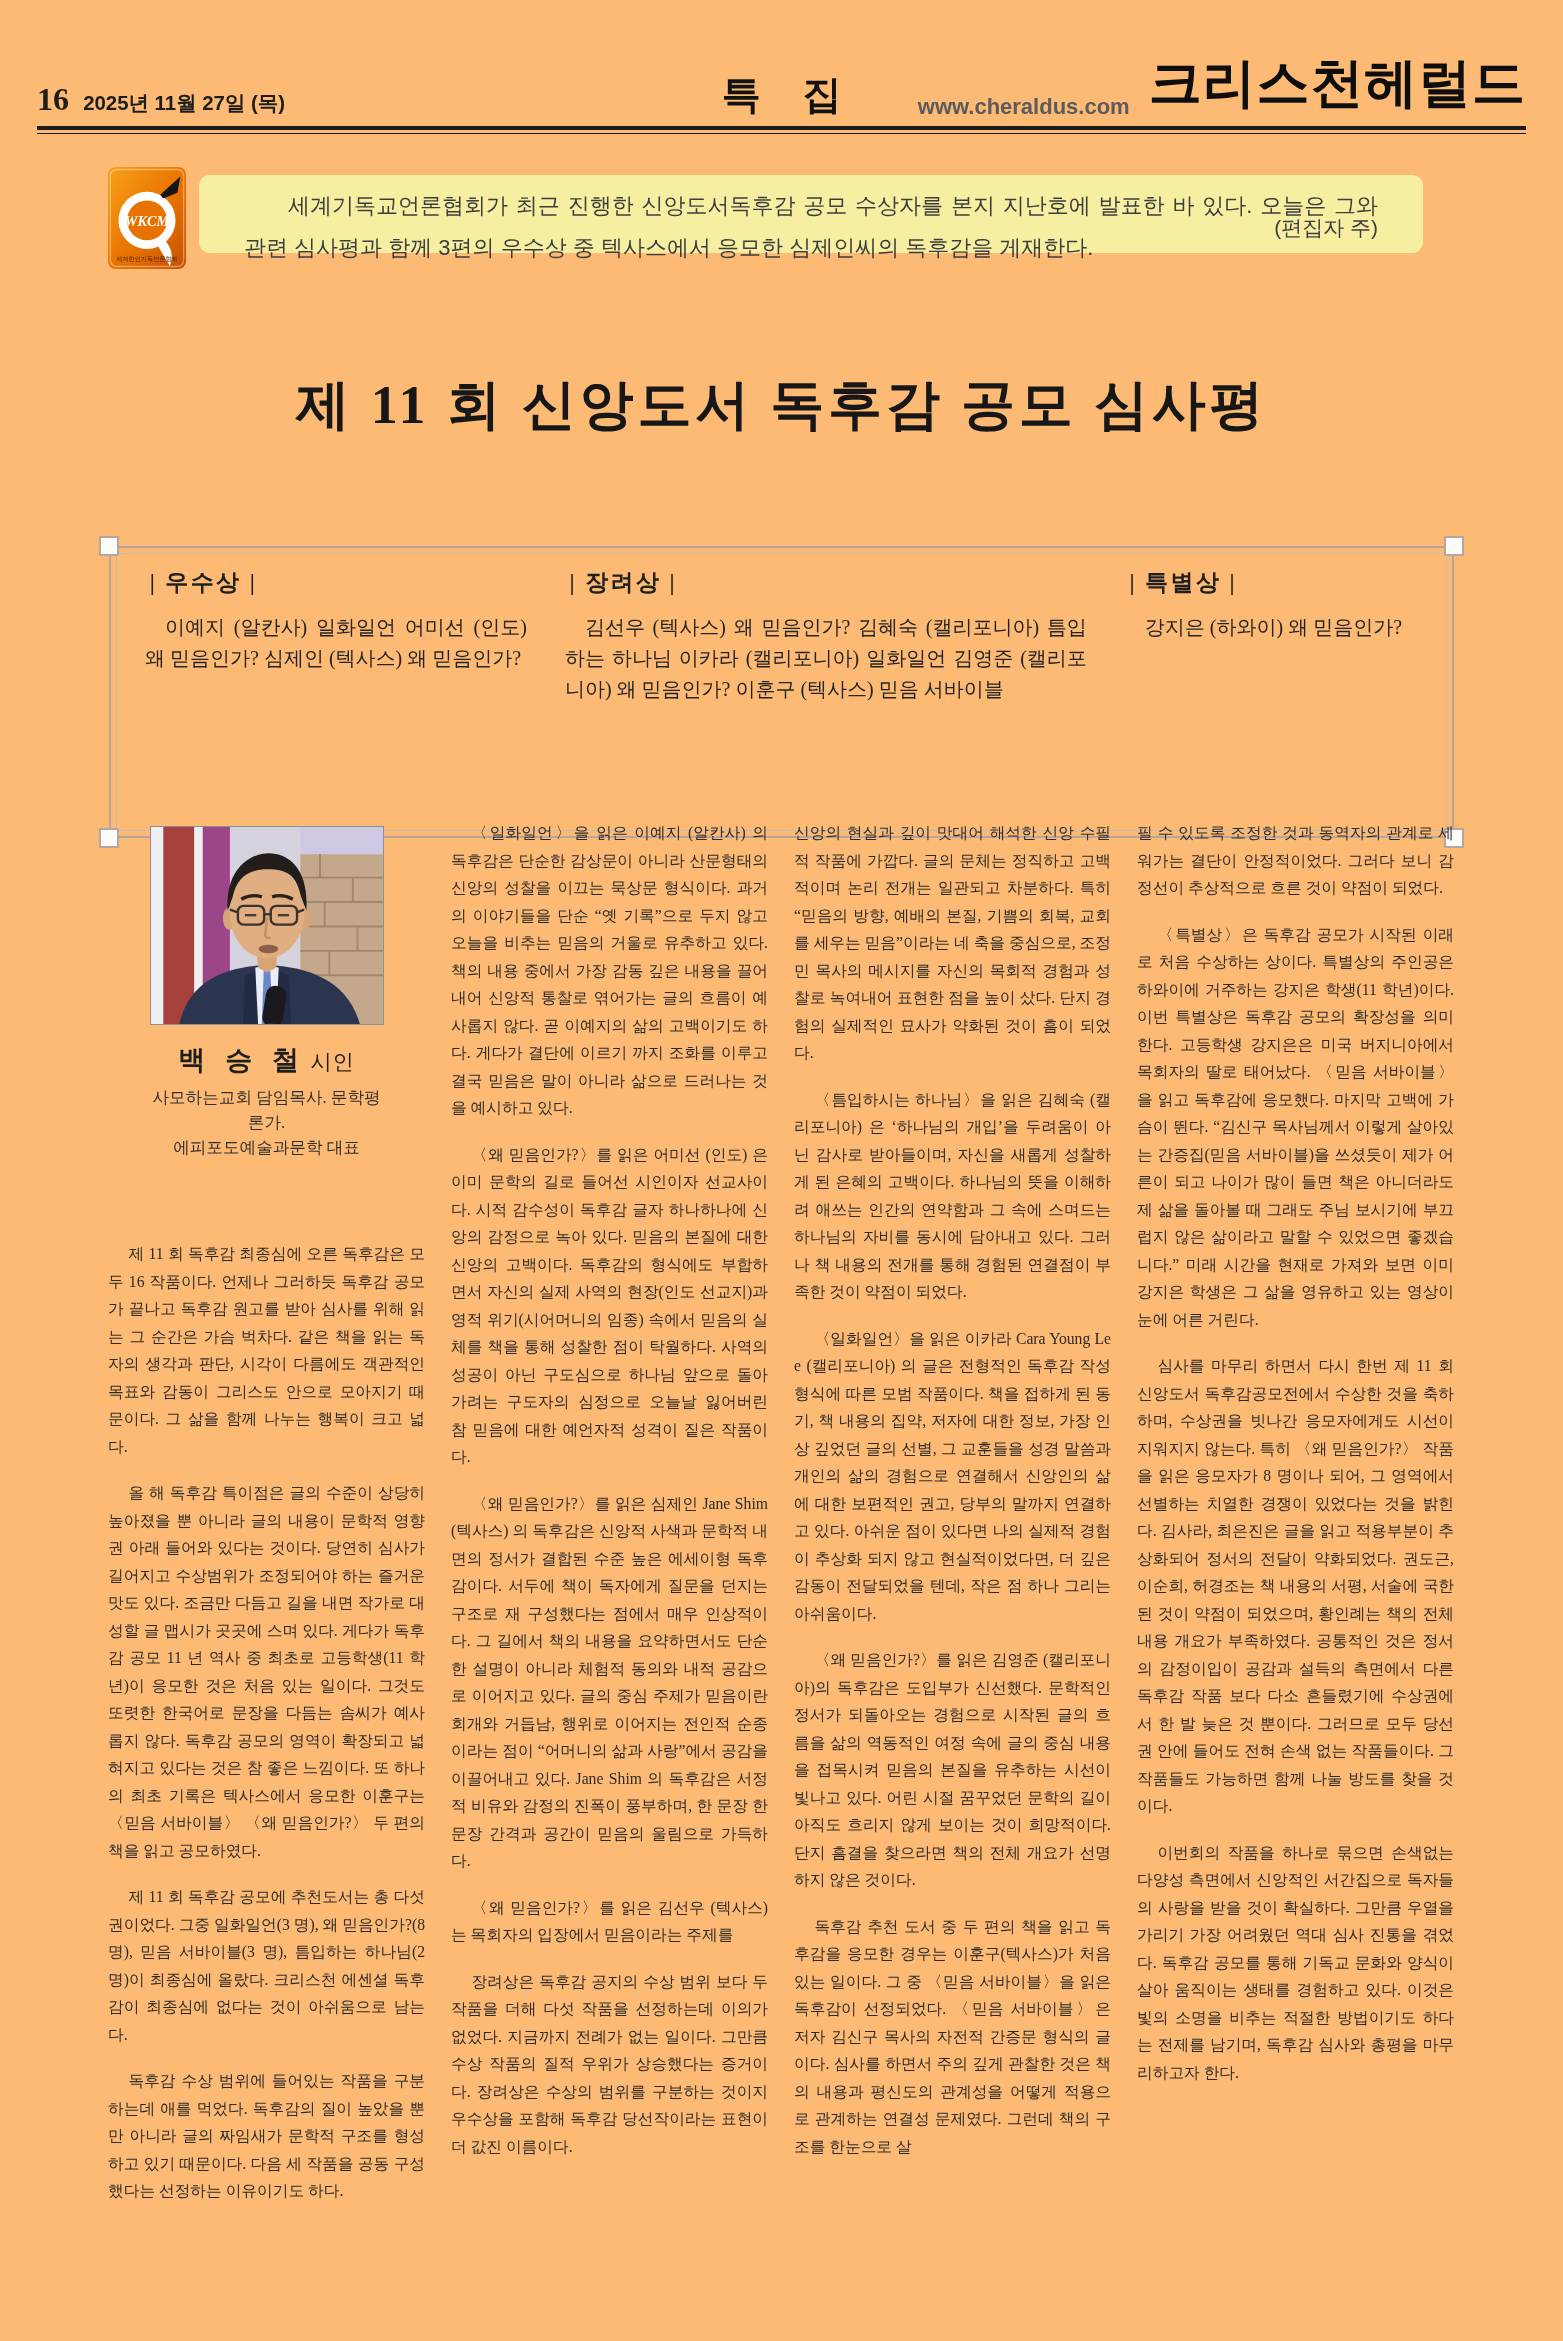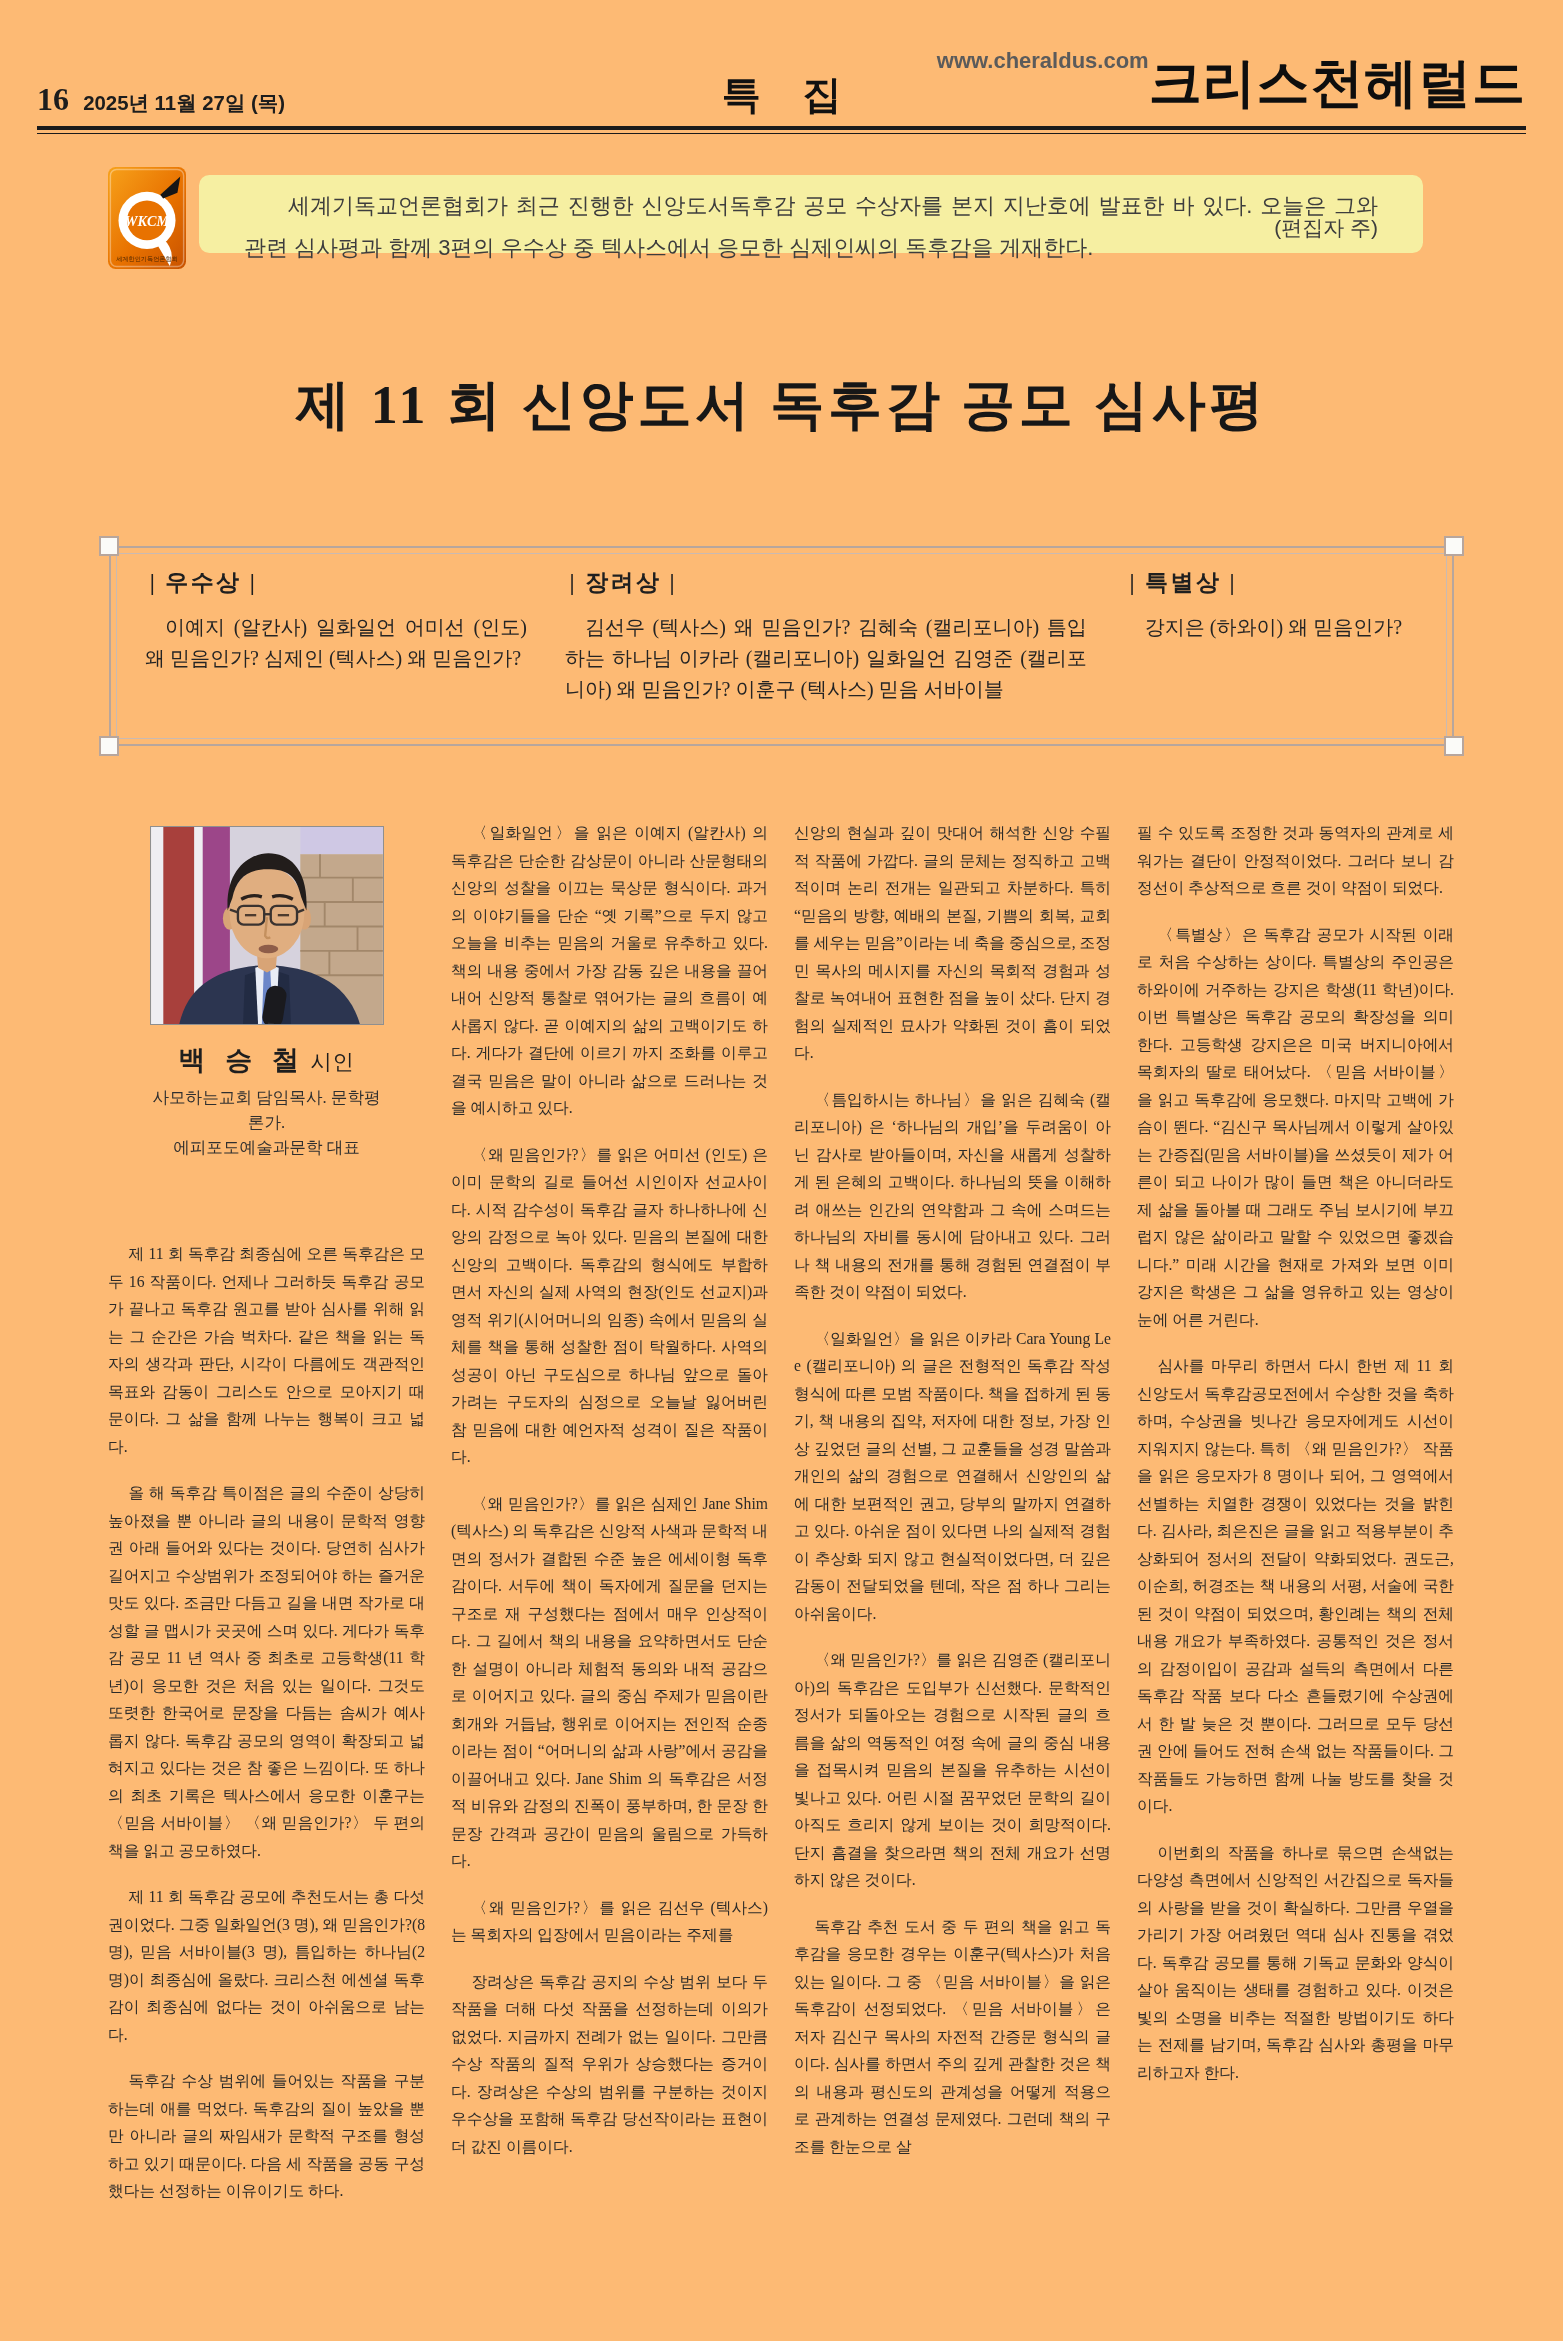--- a/index.html
+++ b/index.html
@@ -6,42 +6,42 @@
   .page{position:relative;width:1563px;height:2342px;background:#fdba74;
         font-family:"Liberation Serif", serif;color:#222;overflow:hidden;}
 
   
   .header{position:absolute;left:37px;right:37px;top:71px;height:53px;}
   .hdr-left{position:absolute;left:0;bottom:5.7px;display:flex;align-items:baseline;gap:14.2px;}
   .page-num{font-size:32px;font-weight:700;color:#1d1d1d;}
   .issue-date{font-size:20.4px;font-weight:700;color:#1d1d1d;font-family:"Liberation Sans",sans-serif;}
   .section-title{position:absolute;left:50%;transform:translateX(-50%);bottom:1.9px;
         font-size:39px;font-weight:900;letter-spacing:16px;text-indent:16px;color:#111;}
-  .hdr-right{position:absolute;right:0;bottom:3.8px;display:flex;align-items:flex-start;}
+  .hdr-right{position:absolute;right:0;bottom:3.8px;display:flex;align-items:flex-end;gap:19px;}
   .site-url{font-size:22px;font-weight:700;color:#5b5b5b;font-family:"Liberation Sans",sans-serif;}
   .masthead{font-size:53px;font-weight:900;color:#0e0e0e;letter-spacing:0.9px;}
   .hdr-rule{position:absolute;left:37px;right:37px;top:126px;height:2.8px;
         border-top:4.7px solid #1b1b1b;border-bottom:1.9px solid #1b1b1b;}
 
   
   .logo-box{position:absolute;left:108px;top:167px;width:78px;height:102px;}
   .notice{position:absolute;left:199px;top:175px;width:1224px;height:78px;
         background:#f6efa2;border-radius:10.4px;}
   .notice-text{position:absolute;left:45px;right:45px;top:10.4px;font-size:22px;line-height:42px;
         color:#3d3d3d;text-indent:2em;text-align:justify;word-break:break-all;
         font-family:"Liberation Sans",sans-serif;font-weight:500;}
   .notice-byline{position:absolute;right:45px;bottom:11.4px;font-size:21px;color:#3d3d3d;
         font-family:"Liberation Sans",sans-serif;font-weight:500;}
 
   
   .headline{position:absolute;left:0;width:100%;top:369px;text-align:center;
         font-size:54px;font-weight:900;letter-spacing:3.8px;color:#171717;}
 
   
-  .awards{position:absolute;left:109px;top:546px;width:1345px;height:200px;}
+  .awards{position:absolute;left:109px;top:546px;width:1345px;height:292px;}
   .frame-outer{position:absolute;inset:0;border:2.4px solid #b7a69d;}
   .frame-inner{position:absolute;inset:6.6px;border:1.4px solid #c9bab2;}
   .corner{position:absolute;width:16px;height:16px;border:2.4px solid #b7a69d;background:#fbfbf8;}
   .corner.tl{left:-10.4px;top:-10.4px;} .corner.tr{right:-10.4px;top:-10.4px;}
   .corner.bl{left:-10.4px;bottom:-10.4px;} .corner.br{right:-10.4px;bottom:-10.4px;}
   .awards-content{position:absolute;left:36px;right:36px;top:21.3px;bottom:14.2px;display:flex;gap:38px;}
   .award-col.a{flex:0 0 30%;} .award-col.b{flex:0 0 41%;} .award-col.c{flex:1;}
   .award-label{font-size:23px;font-weight:600;letter-spacing:2.4px;color:#1f1f1f;margin:0 0 14.2px 4.7px;}
   .award-winners{font-size:20px;line-height:31px;text-align:justify;word-break:break-all;
         color:#242424;text-indent:1em;}

